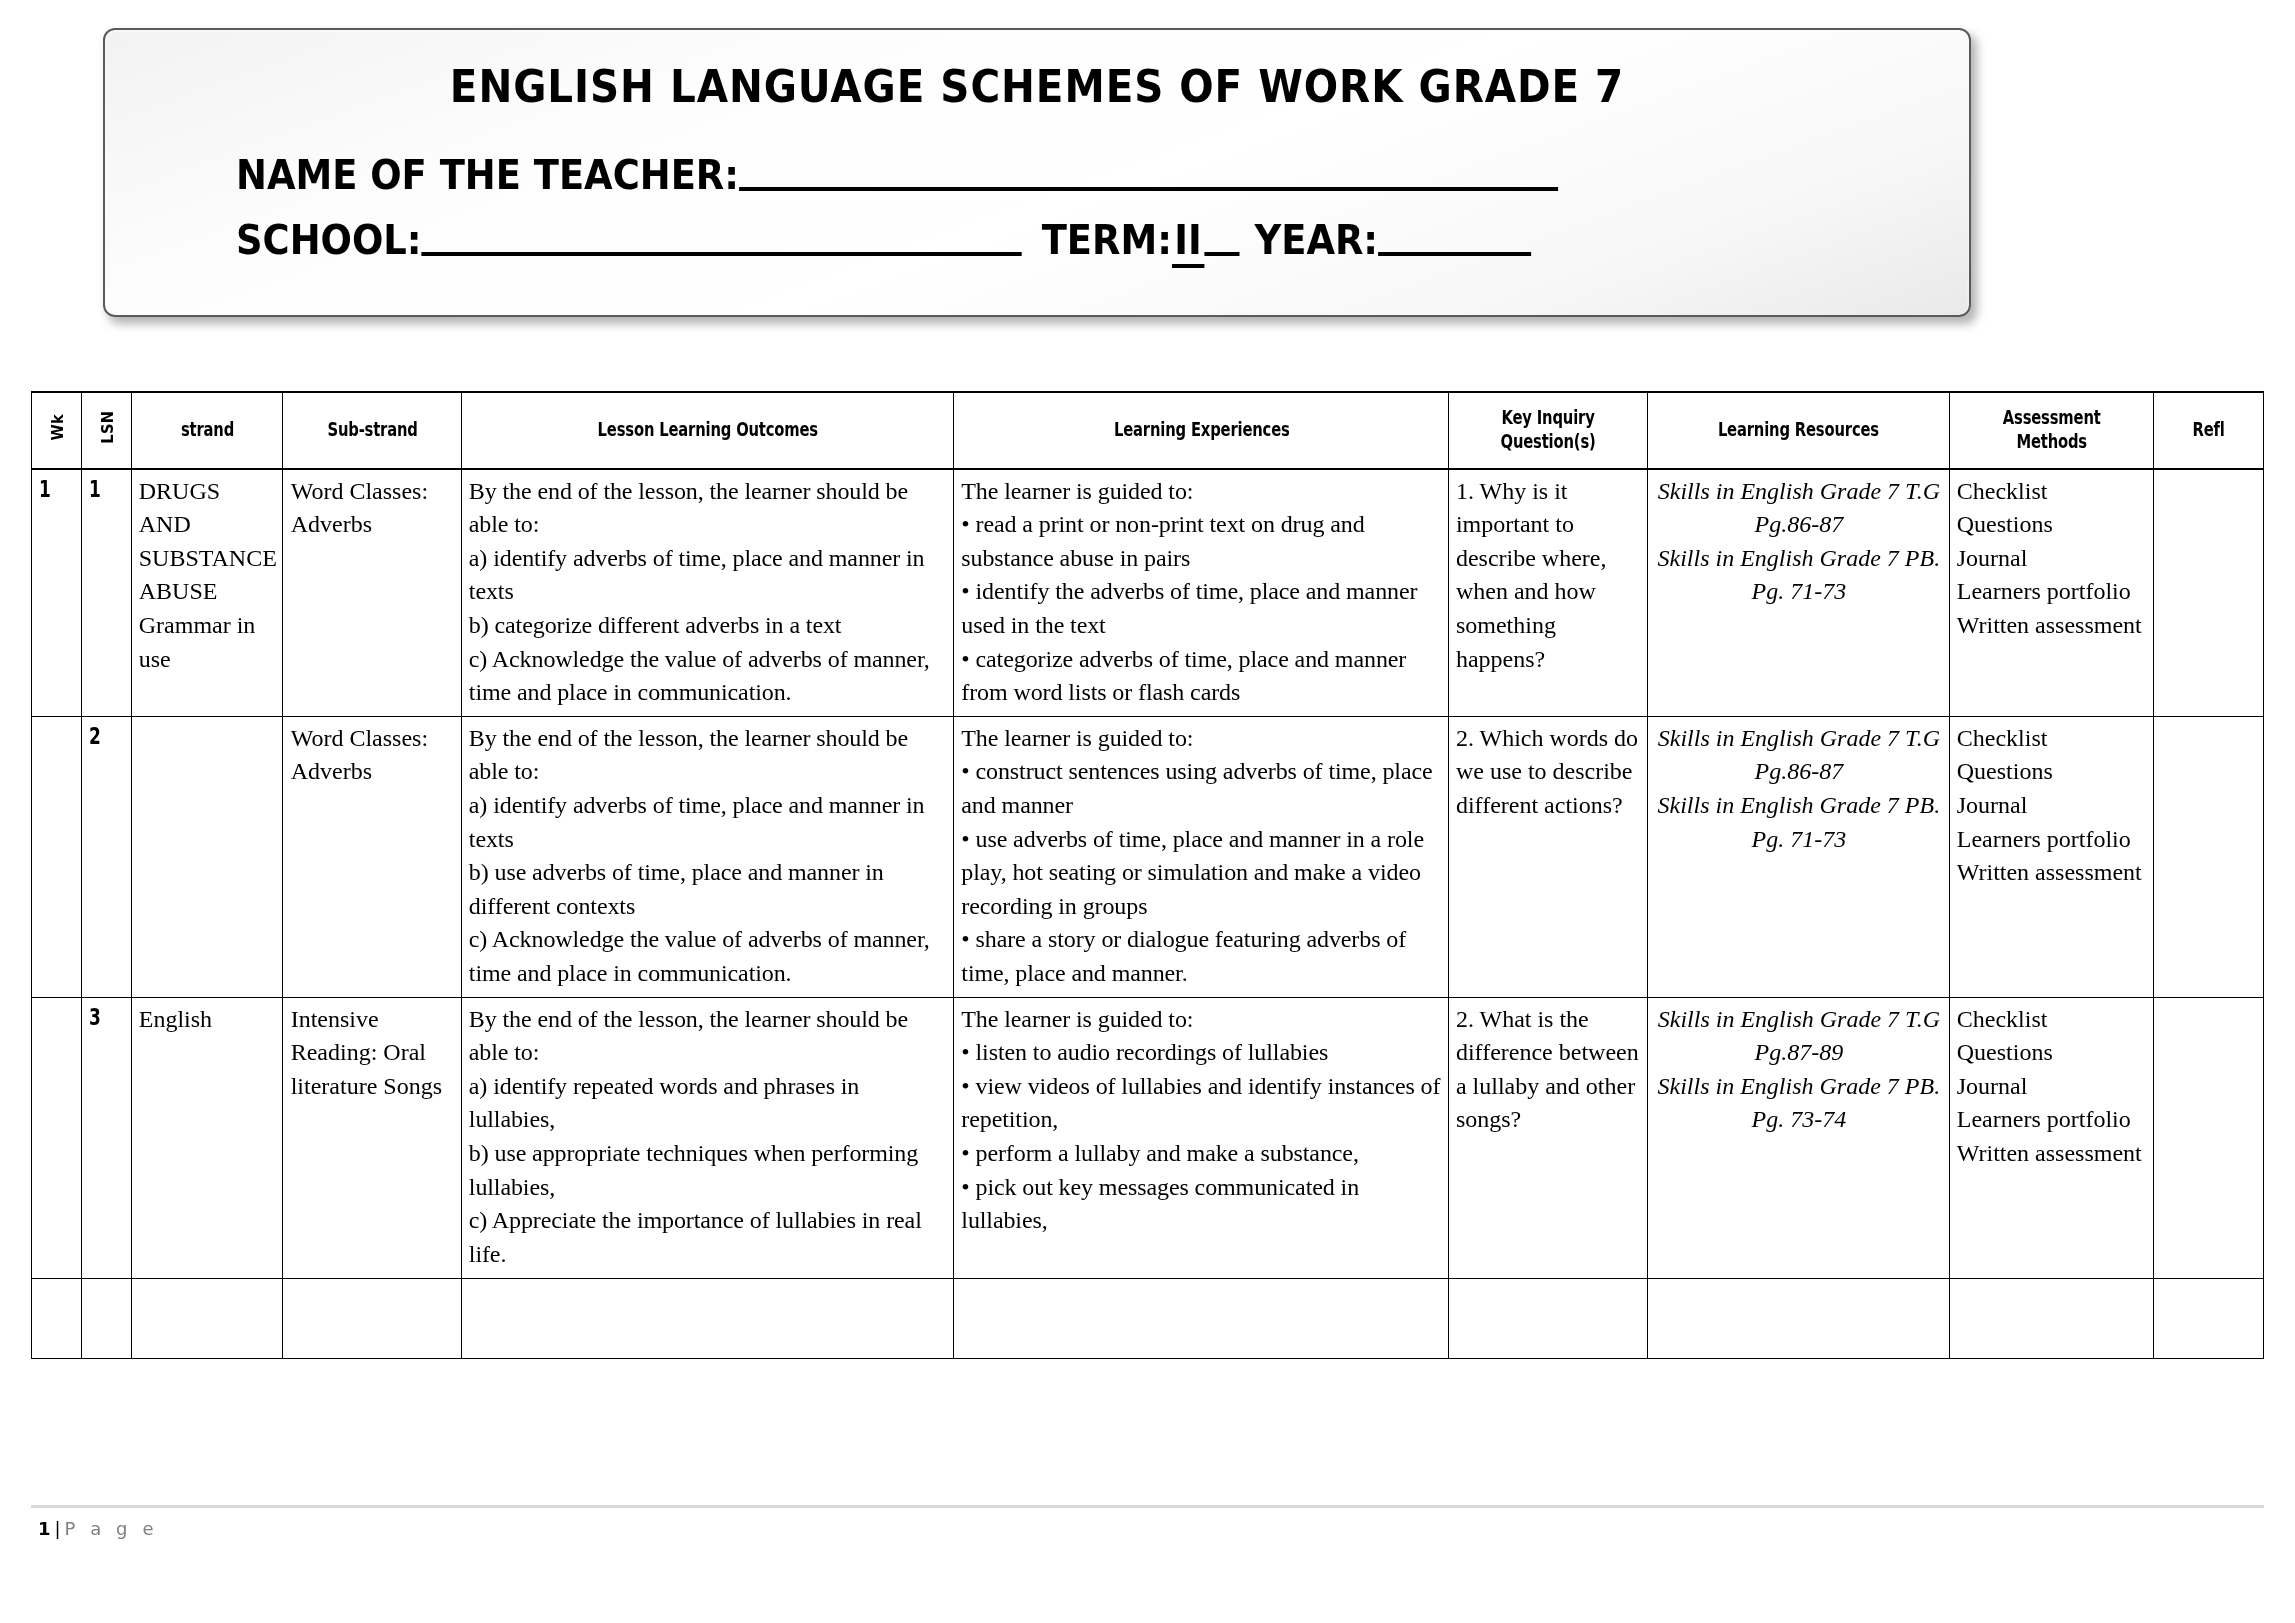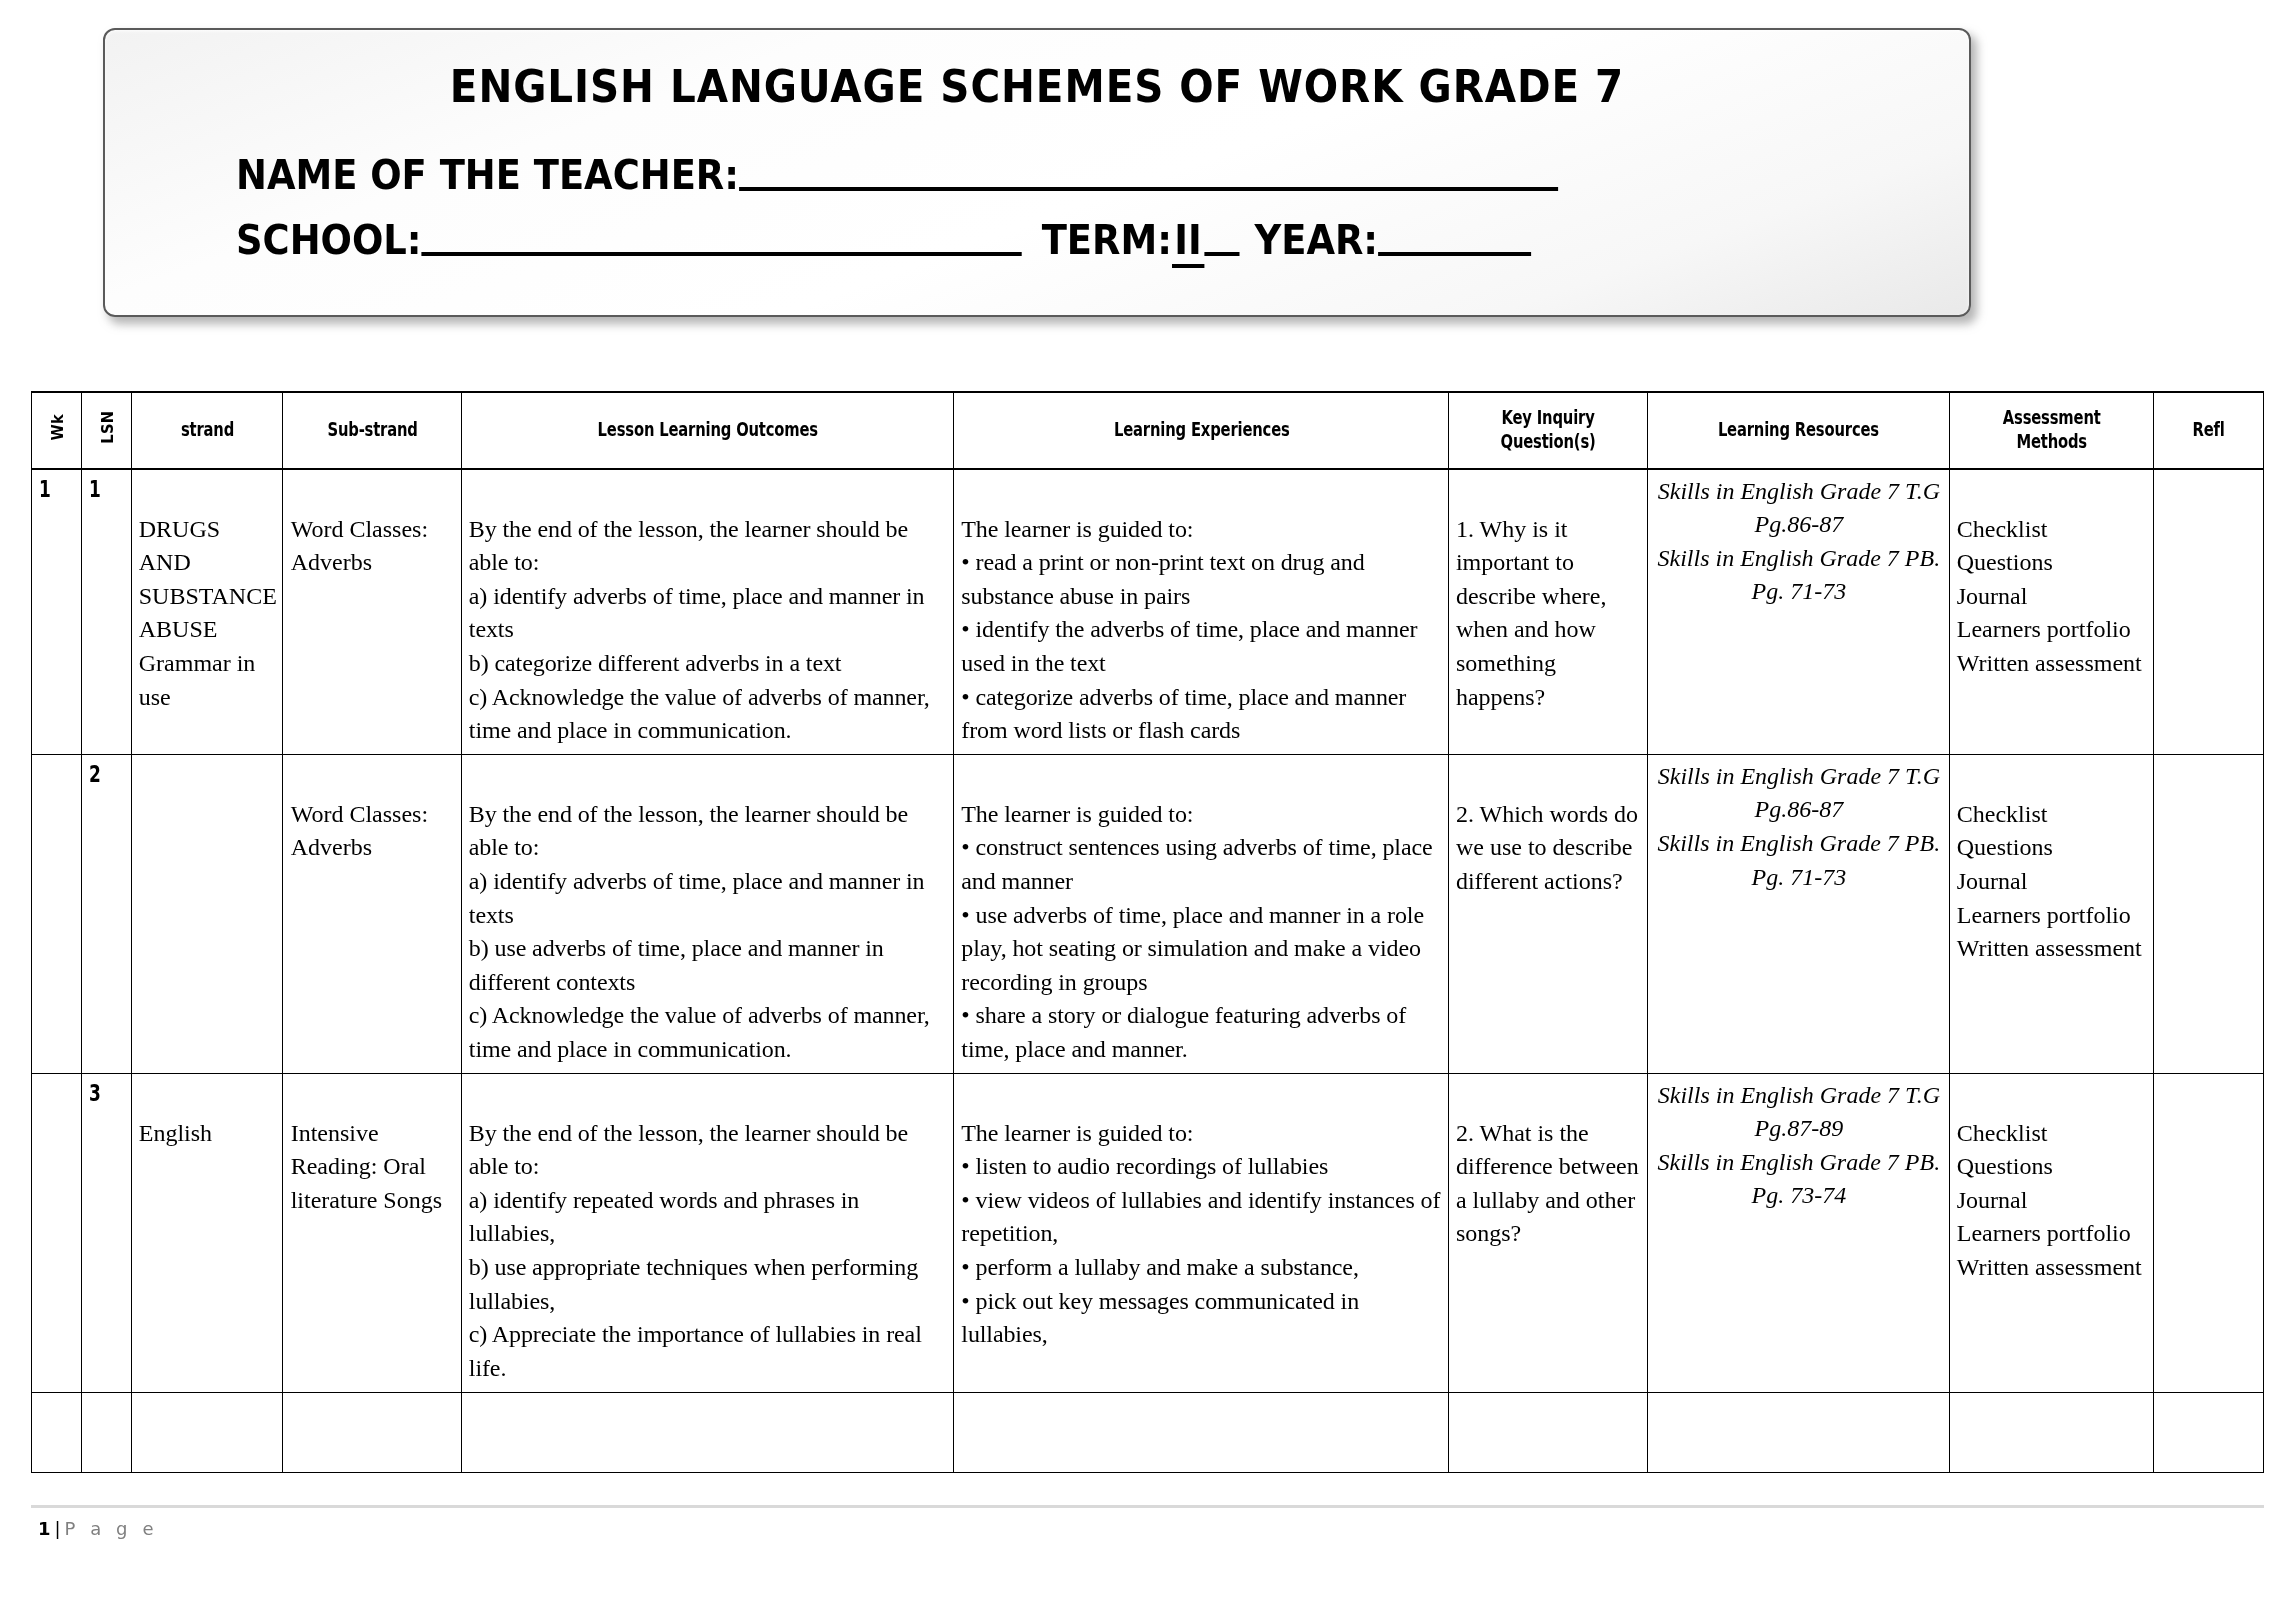--- a/index.html
+++ b/index.html
@@ -117,21 +117,20 @@
     letter-spacing: 0.3px;
   }
   th.vert-cell { transform: none; }
 
   
   .cell-text {
     font-family: "Liberation Serif", serif;
     font-size: 24px;
     line-height: 1.40;
     color: #000;
-    margin-top: 38px;
   }
   .cell-text.narrow { letter-spacing: -0.1px; }
   .cell-num {
     font-family: "DejaVu Sans Condensed", "DejaVu Sans", sans-serif;
     font-weight: 700;
     font-size: 23.6px;
     transform: scaleX(0.8);
     display: inline-block;
     transform-origin: left top;
   }

